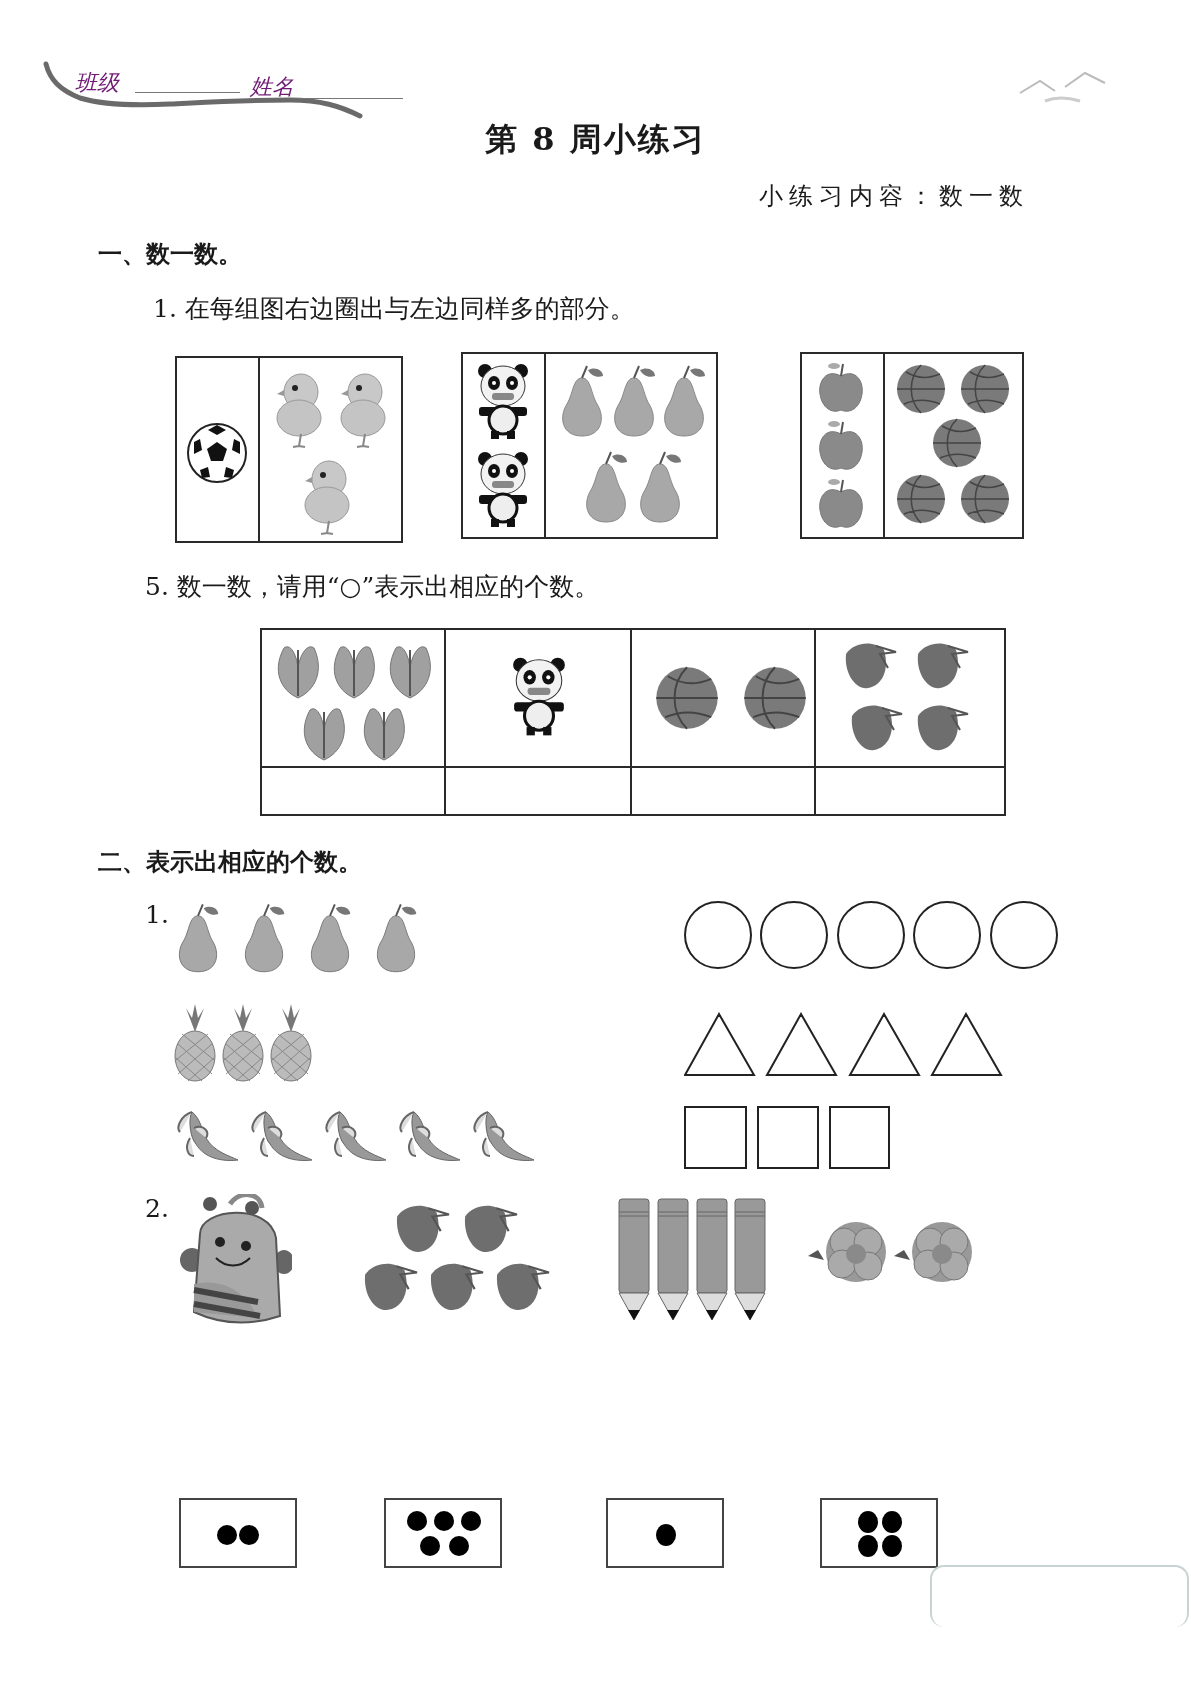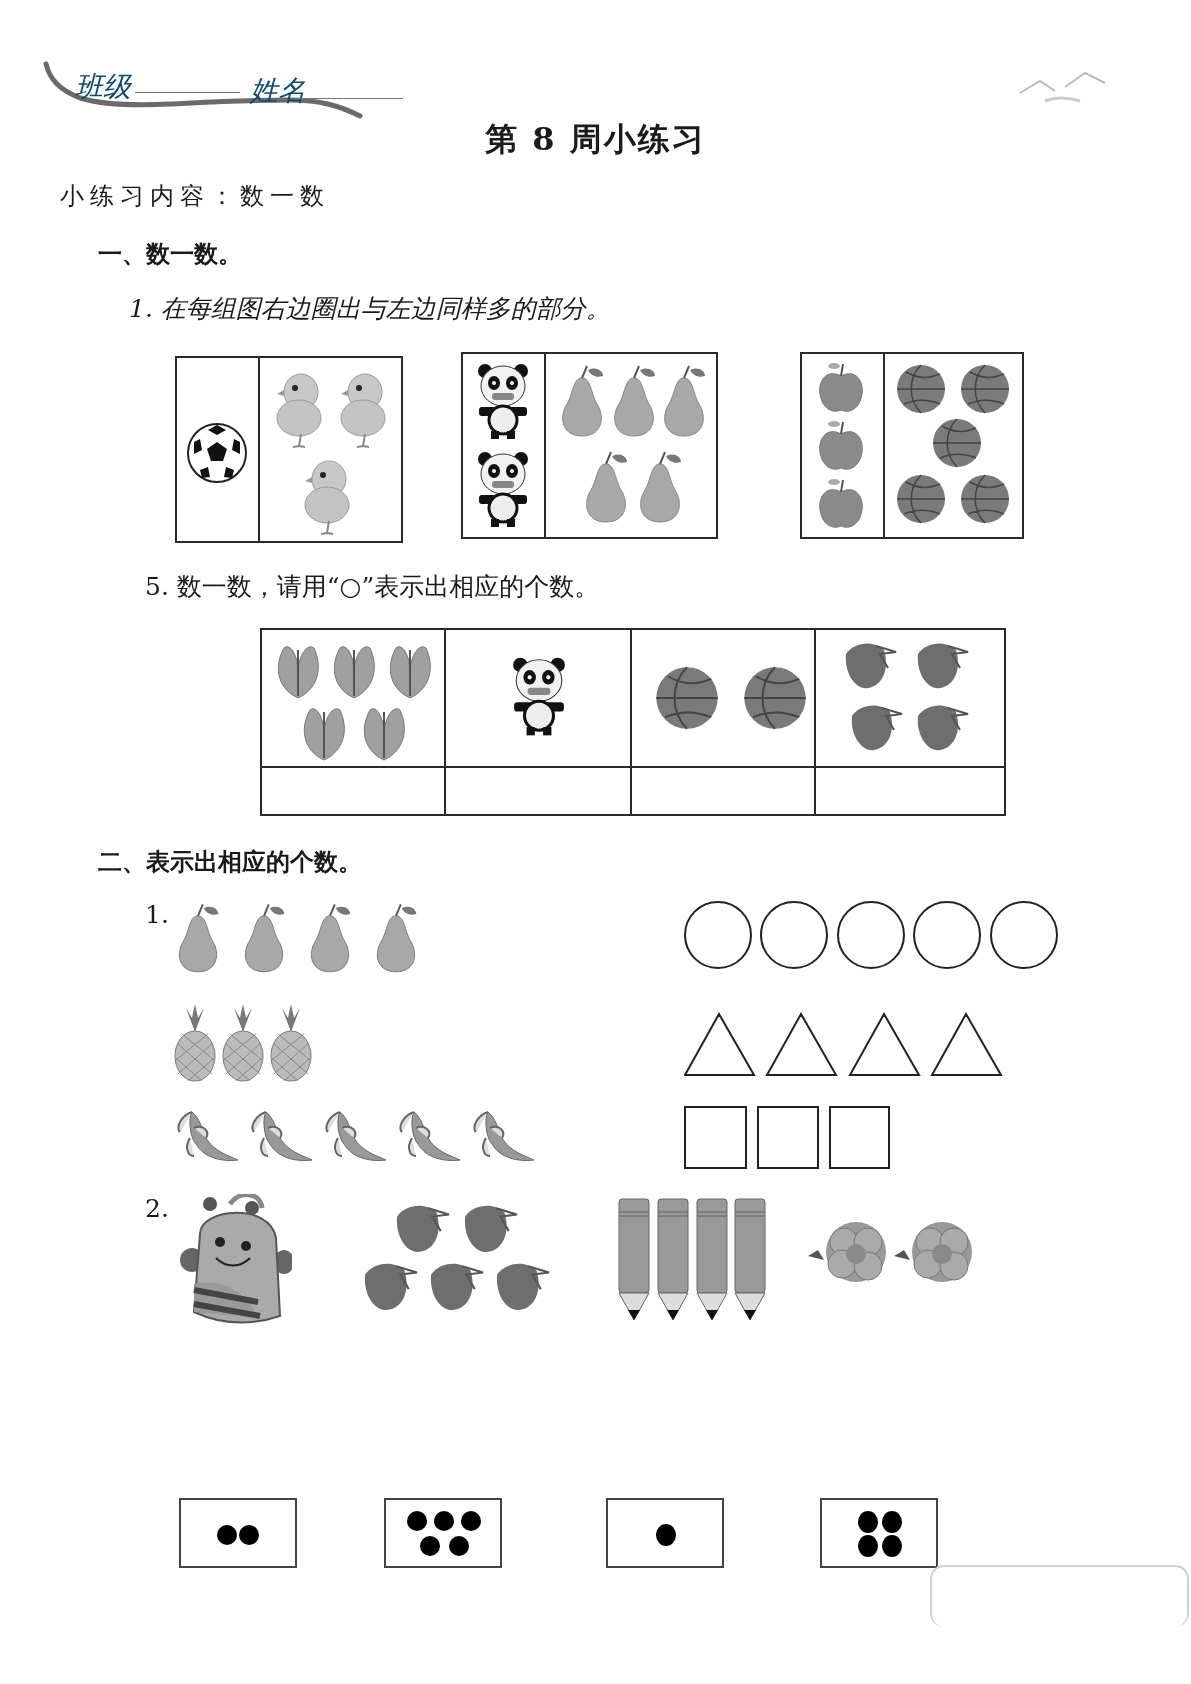--- a/index.html
+++ b/index.html
@@ -3,27 +3,27 @@
   <meta charset="utf-8">
   <style>
     html, body { margin: 0; padding: 0; }
     body {
       width: 1191px; height: 1684px; background: #ffffff; position: relative;
       overflow: hidden; font-family: "DejaVu Serif", "Liberation Serif", serif; color: #1a1a1a;
     }
     .abs { position: absolute; }
     
     .header-brush { left: 40px; top: 60px; width: 380px; height: 60px; }
-    .class-label, .name-label { font-family: "DejaVu Serif", serif; font-style: italic; font-size: 28px; color: #0c4a6e; }
+    .class-label, .name-label { font-family: "DejaVu Serif", serif; font-style: italic; font-size: 22px; color: #701a75; }
     .class-label { left: 75px; top: 68px; }
     .name-label { left: 250px; top: 72px; text-align: center; }
     .blank-line { height: 1px; background: #777; }
     .mountains { left: 1010px; top: 65px; width: 120px; height: 45px; }
     .title { left: 0; width: 1191px; top: 118px; text-align: center; font-size: 32px; font-weight: bold; letter-spacing: 2px; }
-    .subtitle { left: 0; width: 1029px; top: 180px; text-align: left; font-size: 24px; letter-spacing: 6px; padding-left: 60px; box-sizing: border-box; }
+    .subtitle { left: 0; width: 1029px; top: 180px; text-align: right; font-size: 24px; letter-spacing: 6px; padding-left: 80px; box-sizing: border-box; }
     .section-title { font-family: Liberation Sans, sans-serif; font-size: 24px; font-weight: bold; }
     .item-text { font-size: 25px; }
     .box { border: 2px solid #2a2a2a; box-sizing: border-box; }
     .vline { width: 2px; background: #2a2a2a; }
     .hline { height: 2px; background: #2a2a2a; }
     svg { display: block; }
     .footer-box { left: 930px; top: 1565px; width: 255px; height: 60px; border: 2px solid #c8d4d4; border-radius: 14px; border-bottom: none; }
   </style>
 </head>
 <body>
@@ -38,21 +38,21 @@
 <svg class="abs mountains" viewBox="0 0 120 45">
   <path d="M10 28 L30 16 L45 26" stroke="#bbb" stroke-width="2" fill="none"></path>
   <path d="M55 22 L75 8 L95 18" stroke="#bbb" stroke-width="2" fill="none"></path>
   <path d="M35 36 Q50 30 70 36" stroke="#ccc" stroke-width="3" fill="none"></path>
 </svg>
 
 <div class="abs title">第 8 周小练习</div>
 <div class="abs subtitle">小练习内容：数一数</div>
 
 <div class="abs section-title" style="left:98px; top:238px;">一、数一数。</div>
-<div class="abs item-text" style="left:129px; top:292px;font-style:italic;">1. 在每组图右边圈出与左边同样多的部分。</div>
+<div class="abs item-text" style="left:153px; top:292px;">1. 在每组图右边圈出与左边同样多的部分。</div>
 
 <div class="abs box" style="left:175px; top:356px; width:228px; height:187px;">
   <div class="abs vline" style="left:81px; top:0; height:183px;"></div>
   <svg class="abs" style="left:9px; top:64px;" width="62" height="62" viewBox="0 0 62 62">
     <circle cx="31" cy="31" r="29" fill="#fff" stroke="#222" stroke-width="2"></circle>
     <polygon points="31,20 41,27 37,39 25,39 21,27" fill="#111"></polygon>
     <polygon points="31,3 40,8 31,13 22,8" fill="#111"></polygon>
     <polygon points="8,20 14,17 16,28 8,32" fill="#111"></polygon>
     <polygon points="54,20 48,17 46,28 54,32" fill="#111"></polygon>
     <polygon points="14,48 22,45 24,55 16,56" fill="#111"></polygon>

